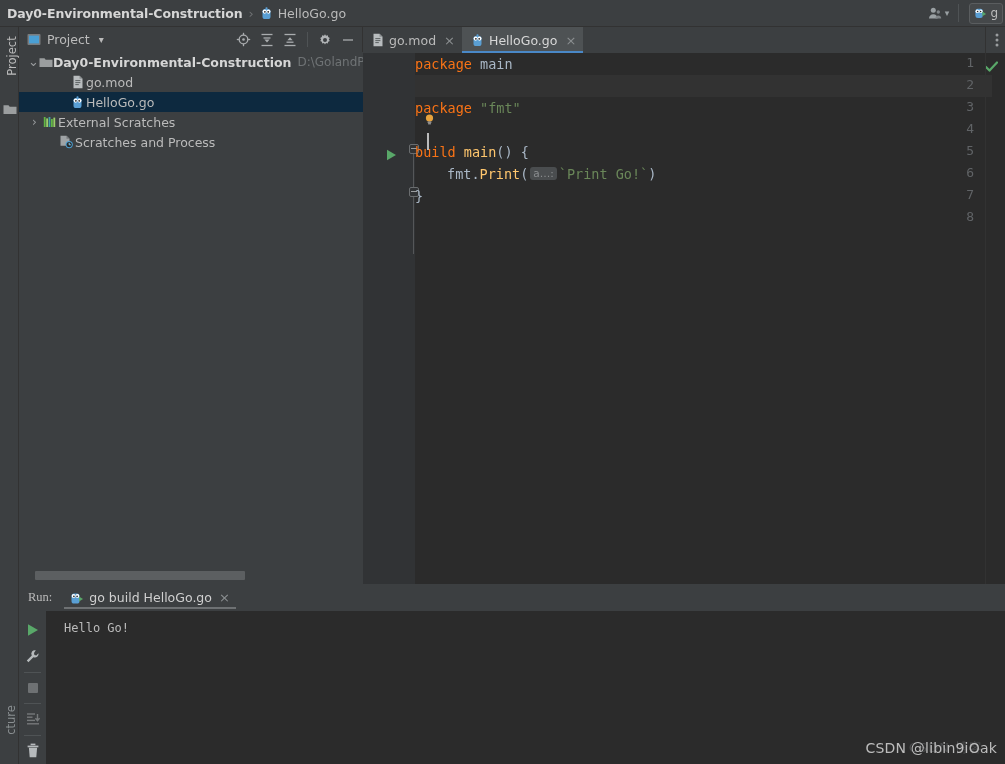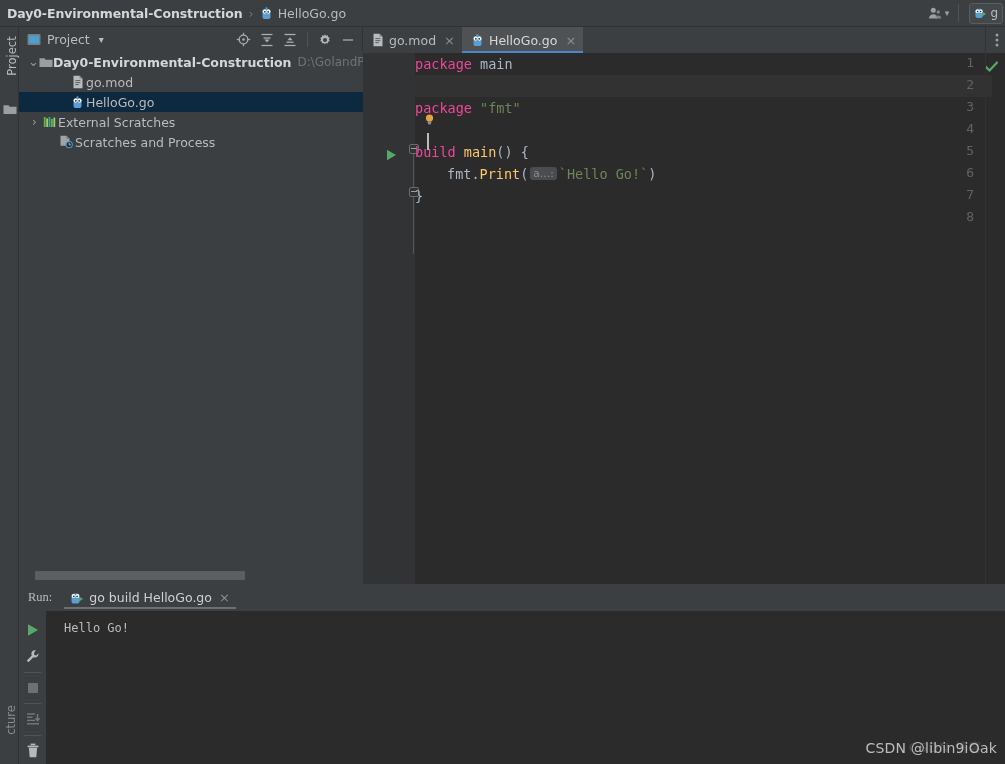--- a/index.html
+++ b/index.html
@@ -122,21 +122,21 @@
   .run-gutter-arrow { position: absolute; left: 23px; }
 
   .codeline {
     position: absolute; left: 52px; height: 22px; line-height: 22px;
     font-family: "DejaVu Sans Mono", "Liberation Mono", monospace; font-size: 13.5px;
     white-space: pre; color: #a9b7c6;
   }
   .cur-line-hl {
     position: absolute; left: 51px; width: 591px; height: 22px; background: #323232;
   }
-  .kw  { color: #ec4899; }
+  .kw  { color: #f97316; }
   .str { color: #6a8759; }
   .fn  { color: #ffc66d; }
   .pl  { color: #a9b7c6; }
   .pkg { color: #a9b7c6; }
   .hint {
     display: inline-block; background: #4a4d4f; color: #8a8d8f;
     font-size: 10.5px; border-radius: 3px; padding: 0 3px; margin: 0 2px;
     vertical-align: 2px; line-height: 13px;
     font-family: "DejaVu Sans", "Liberation Sans", sans-serif;
   }
@@ -450,21 +450,21 @@
       <div class="fold-marker" style="top:91px;"></div>
 
       <div class="fold-marker" style="top:134px;"></div>
 
       <div class="codeline" style="top:0px;"><span class="kw">package</span><span class="pkg"> </span><span class="pkg">main</span></div>
 
       <div class="codeline" style="top:44px;"><span class="kw">package</span><span> </span><span class="str">"fmt"</span></div>
 
       <div class="codeline" style="top:88px;"><span class="kw">build</span><span> </span><span class="fn">main</span><span class="pl">() {</span></div>
 
-      <div class="codeline" style="top:110px;left:84px;"><span class="pl">fmt</span><span class="pl">.</span><span class="fn">Print</span><span class="pl">(</span><span class="hint">a…:</span><span class="str">`Hello Go!`</span><span class="pl">)</span></div>
+      <div class="codeline" style="top:110px;left:84px;"><span class="pl">fmt</span><span class="pl">.</span><span class="fn">Print</span><span class="pl">(</span><span class="hint">a…:</span><span class="str">`Print Go!`</span><span class="pl">)</span></div>
 
       <div class="codeline" style="top:132px;"><span class="pl">}</span></div>
 
       <div class="caret"></div>
 
       <span class="bulb">
         <svg width="13" height="13" viewBox="0 0 13 13">
           <circle cx="6.5" cy="5" r="3.6" fill="#e8a33d"></circle>
           <rect x="4.6" y="8.6" width="3.8" height="1.1" fill="#bbbbbb"></rect>
           <rect x="5.1" y="10.3" width="2.8" height="1" fill="#bbbbbb"></rect>

